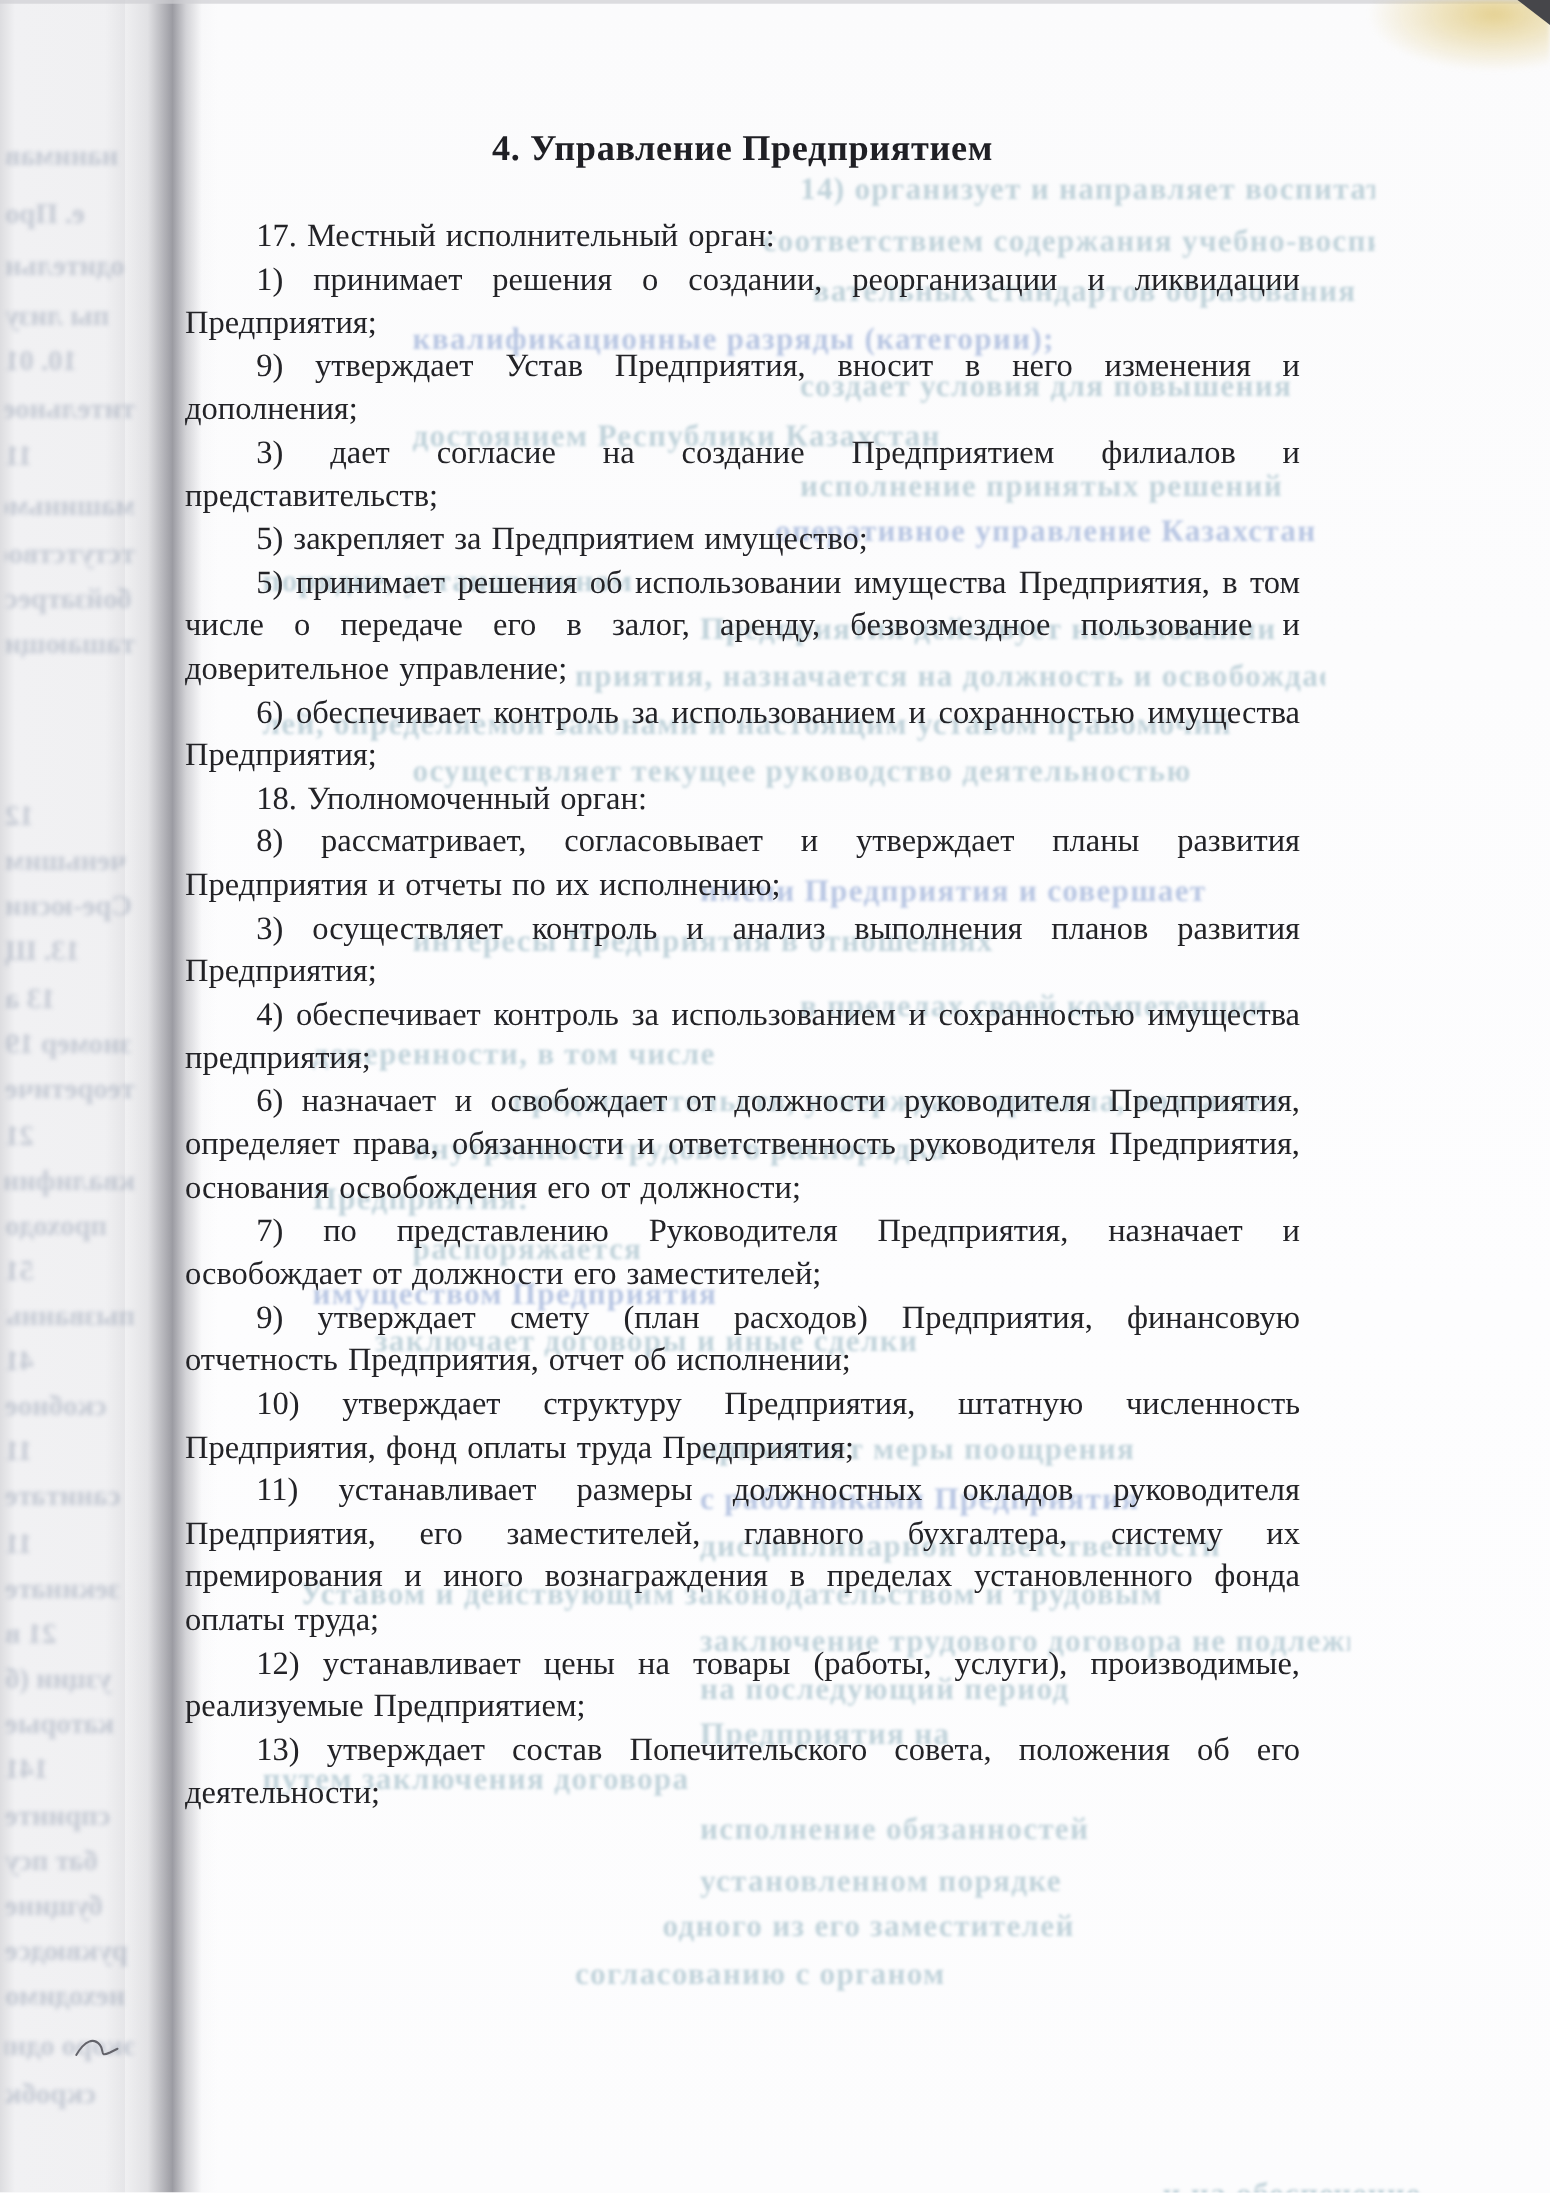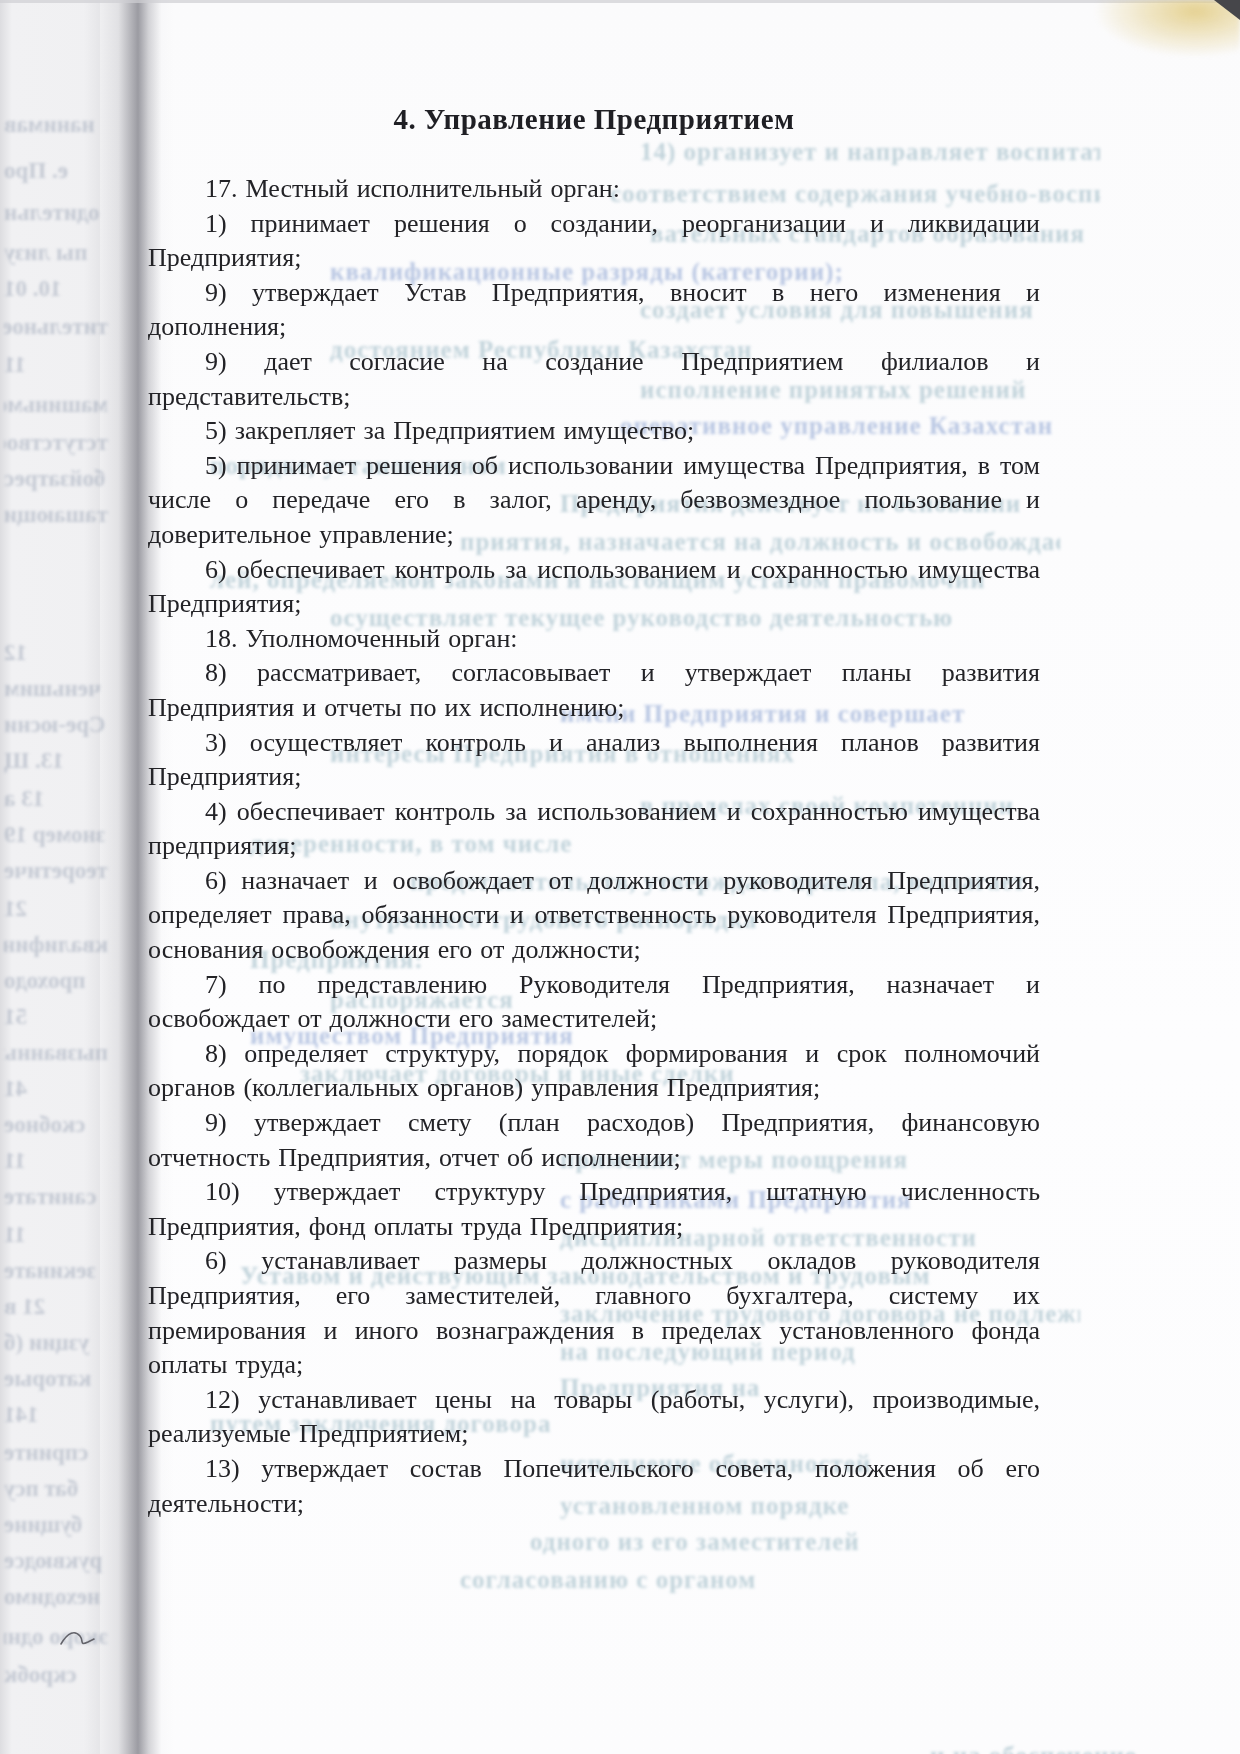--- a/index.html
+++ b/index.html
@@ -159,34 +159,33 @@
       <div class="bleed-line c-t" style="top: 1566px; left: 460px; width: 420px;">согласованию с органом</div>
       <div class="bleed-line c-t" style="top: 1742px; left: 930px; width: 280px;">и на обеспечение</div>
     </div>
 
   <div class="doc">
     <h1 class="doc-title">4. Управление Предприятием</h1>
     <div class="doc-body">
         <p class="para">17. Местный исполнительный орган:</p>
         <p class="para">1) принимает решения о создании, реорганизации и ликвидации Предприятия;</p>
         <p class="para">9) утверждает Устав Предприятия, вносит в него изменения и дополнения;</p>
-        <p class="para">9) дает согласие на создание Предприятием филиалов и представительств;</p>
+        <p class="para">3) дает согласие на создание Предприятием филиалов и представительств;</p>
         <p class="para">5) закрепляет за Предприятием имущество;</p>
         <p class="para">5) принимает решения об использовании имущества Предприятия, в том числе о передаче его в залог, аренду, безвозмездное пользование и доверительное управление;</p>
         <p class="para">6) обеспечивает контроль за использованием и сохранностью имущества Предприятия;</p>
         <p class="para">18. Уполномоченный орган:</p>
         <p class="para">8) рассматривает, согласовывает и утверждает планы развития Предприятия и отчеты по их исполнению;</p>
         <p class="para">3) осуществляет контроль и анализ выполнения планов развития Предприятия;</p>
         <p class="para">4) обеспечивает контроль за использованием и сохранностью имущества предприятия;</p>
         <p class="para">6) назначает и освобождает от должности руководителя Предприятия, определяет права, обязанности и ответственность руководителя Предприятия, основания освобождения его от должности;</p>
         <p class="para">7) по представлению Руководителя Предприятия, назначает и освобождает от должности его заместителей;</p>
-        <p class="para">8) определяет структуру, порядок формирования и срок полномочий органов (коллегиальных органов) управления Предприятия;</p>
         <p class="para">9) утверждает смету (план расходов) Предприятия, финансовую отчетность Предприятия, отчет об исполнении;</p>
         <p class="para">10) утверждает структуру Предприятия, штатную численность Предприятия, фонд оплаты труда Предприятия;</p>
-        <p class="para">6) устанавливает размеры должностных окладов руководителя Предприятия, его заместителей, главного бухгалтера, систему их премирования и иного вознаграждения в пределах установленного фонда оплаты труда;</p>
+        <p class="para">11) устанавливает размеры должностных окладов руководителя Предприятия, его заместителей, главного бухгалтера, систему их премирования и иного вознаграждения в пределах установленного фонда оплаты труда;</p>
         <p class="para">12) устанавливает цены на товары (работы, услуги), производимые, реализуемые Предприятием;</p>
         <p class="para">13) утверждает состав Попечительского совета, положения об его деятельности;</p>
       </div>
   </div>
 
   <div class="top-edge"></div>
   <div class="corner-smudge"></div>
   <div class="corner-fold"></div>
 
   <svg class="pen-mark" width="40" height="34" viewBox="0 0 40 34">

